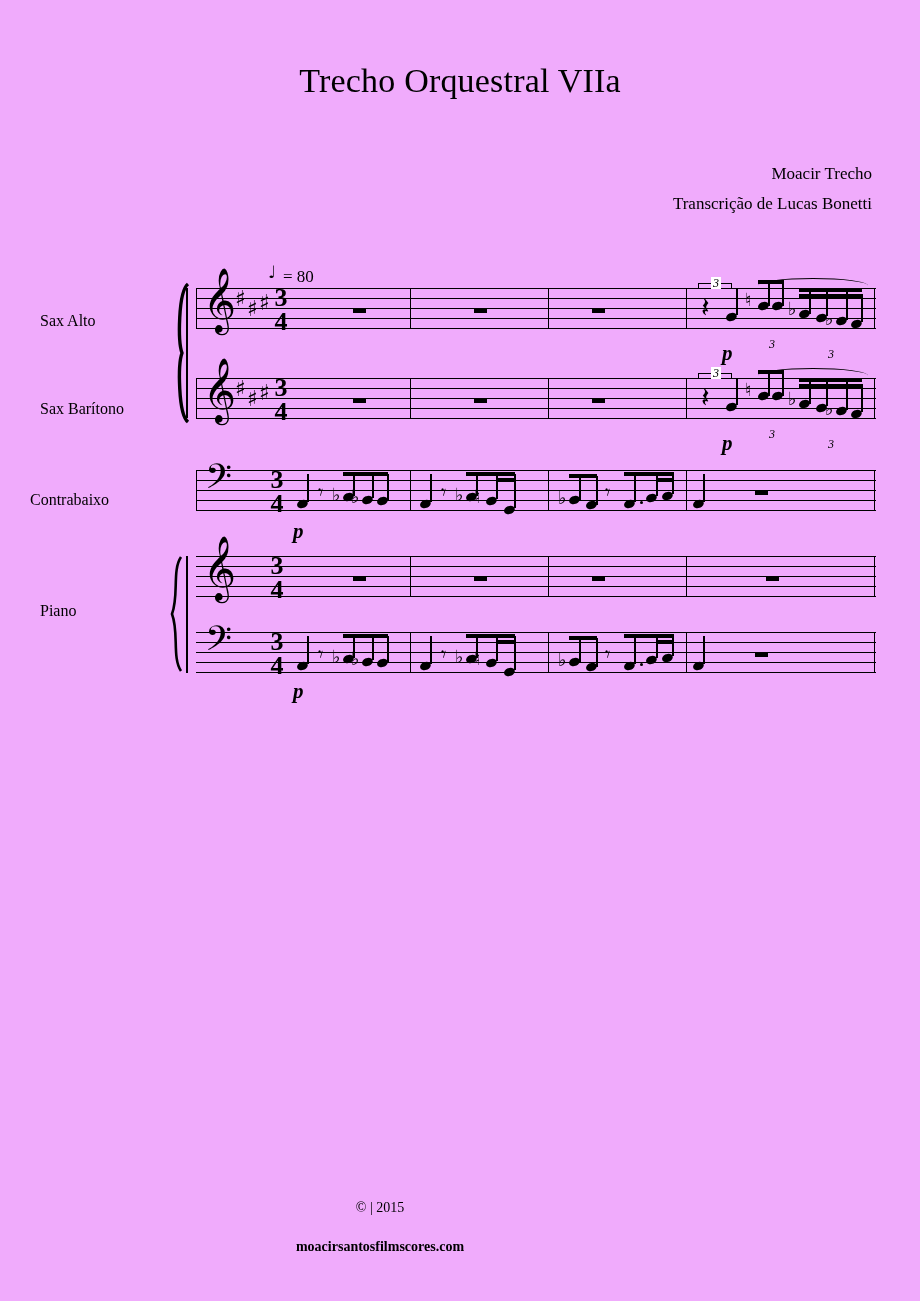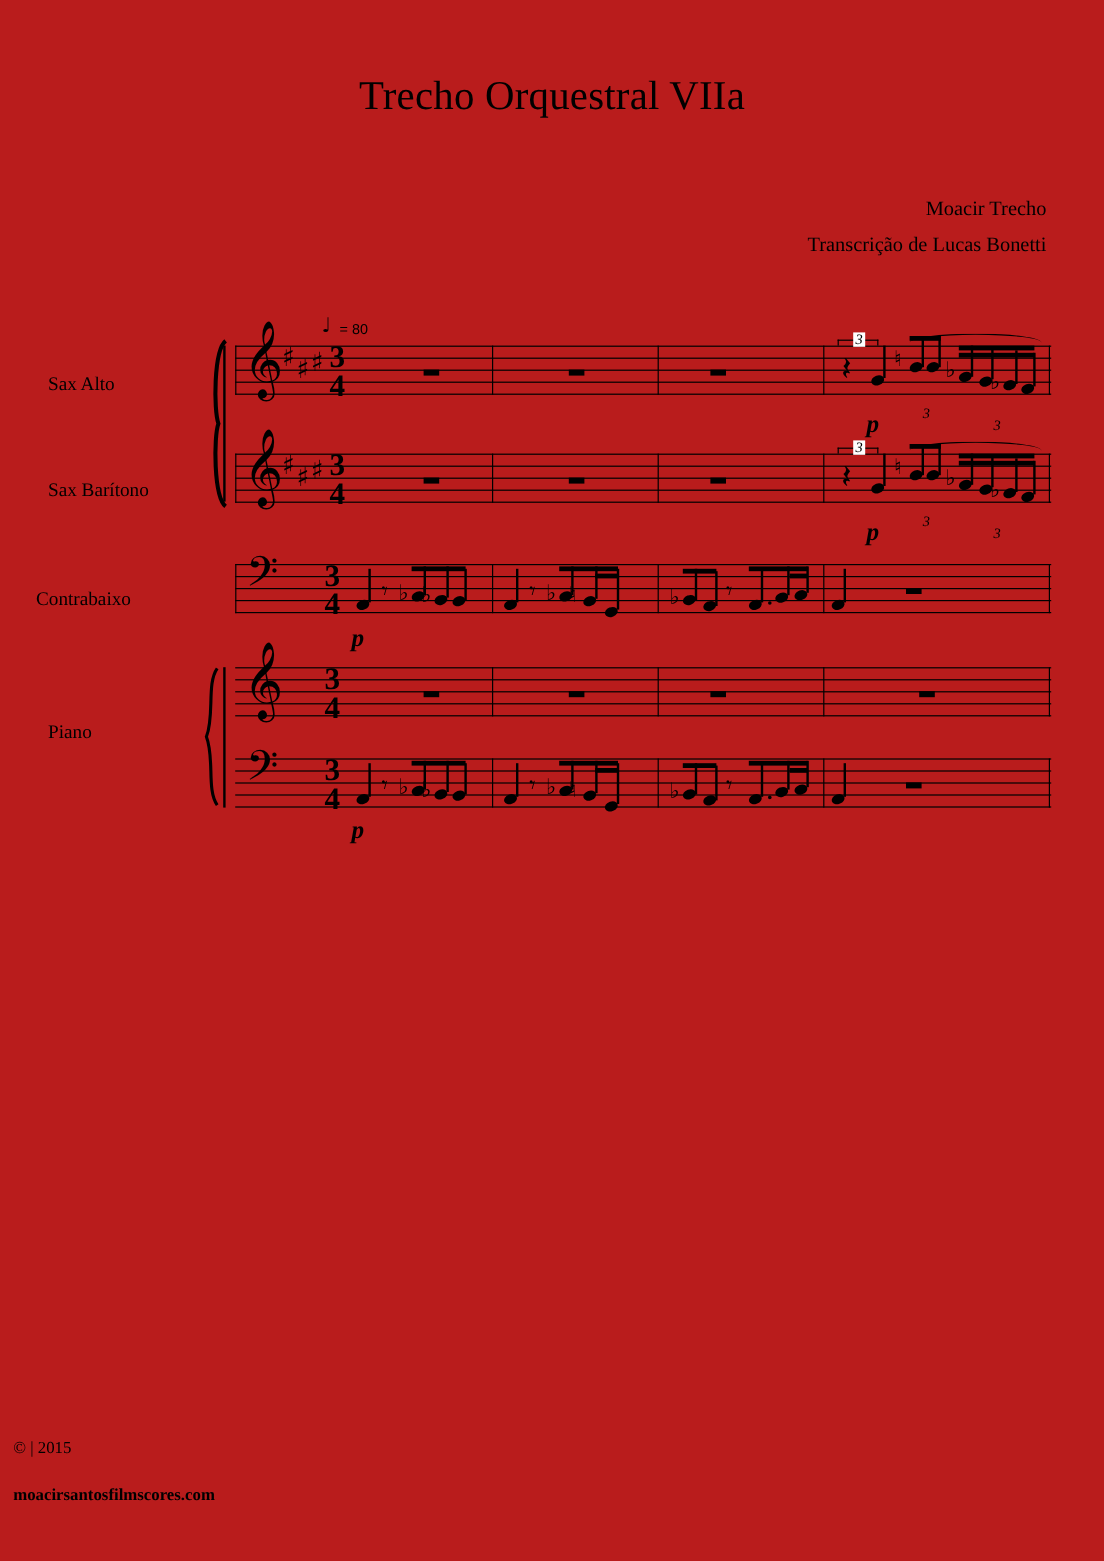--- a/index.html
+++ b/index.html
@@ -9,21 +9,21 @@
   }
   body {
     font-family: "Liberation Serif", serif;
     color: #000000;
   }
   #page {
     position: relative;
     width: 920px;
     height: 1301px;
     overflow: hidden;
-    background: #b91c1c;
+    background: #f0abfc;
   }
 
   
   .title {
     position: absolute;
     top: 62px;
     left: 0;
     width: 920px;
     text-align: center;
     font-size: 34px;
@@ -49,22 +49,23 @@
     position: absolute;
     top: 194px;
     right: 48px;
     font-size: 17px;
     text-align: right;
   }
 
   
   .footer {
     position: absolute;
-    left: 11px;
+    left: 0;
     width: 760px;
+    text-align: center;
     font-size: 14px;
   }
   .footer.l1 { top: 1200px; }
   .footer.l2 { top: 1219px; }
   .footer.l3 { top: 1239px; font-weight: bold; }
 
   
   .score {
     position: absolute;
     left: 0;
@@ -207,22 +208,22 @@
     height: 4px;
   }
   .tempo-note {
     position: absolute;
     font-family: "DejaVu Sans", sans-serif;
     font-size: 17px;
     line-height: 1;
   }
   .tempo-text {
     position: absolute;
-    font-family: Liberation Sans, sans-serif;
-    font-size: 12px;
+    font-family: Liberation Serif, serif;
+    font-size: 17px;
     line-height: 1;
   }
   .slur {
     position: absolute;
     border-top: 1.4px solid #000;
     border-radius: 50%;
     height: 14px;
   }
 </style>
 </head>

